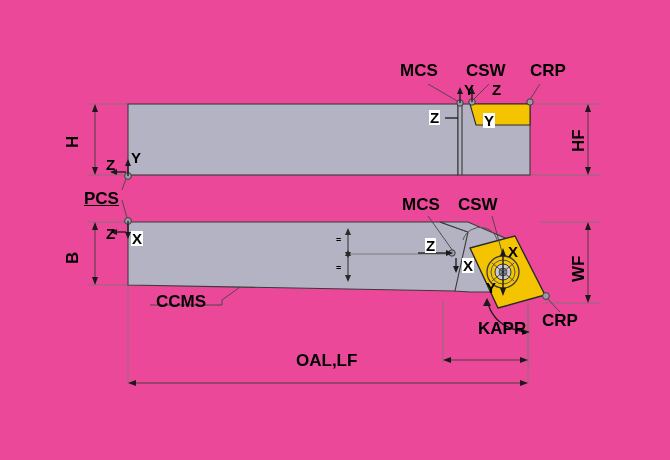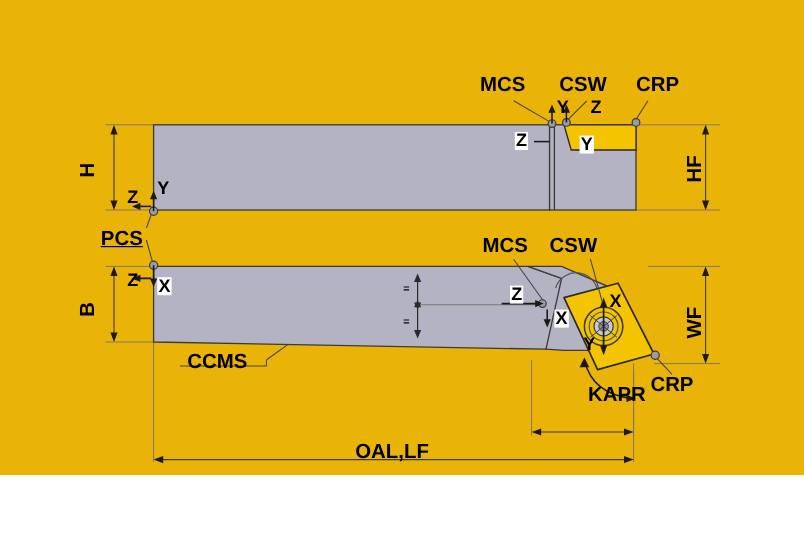--- a/index.html
+++ b/index.html
@@ -1,19 +1,19 @@
 <!DOCTYPE html>
 <html><head>
 <meta charset="utf-8">
 <style>
   html,body{margin:0;padding:0;background:#ffffff;}
   #stage{
     position:relative;
-    width:670px;height:396px;
-    background:#eab308;
+    width:670px;height:460px;
+    background:#ec4899;
     font-family:"Liberation Sans", sans-serif;
     overflow:hidden;
   }
   #stage svg{position:absolute;left:0;top:0;}
   .lbl{
     position:absolute;
     font-family:"Liberation Sans", sans-serif;
     font-weight:bold;
     color:#000000;
     white-space:nowrap;
@@ -223,22 +223,22 @@
 
   <div class="lbl lbl-ax" style="left:425px;top:238px;background:#ffffff;padding:0 1px;">Z</div>
   <div class="lbl lbl-ax" style="left:462px;top:258px;background:#ffffff;padding:0 1px;">X</div>
   <div class="lbl lbl-ax" style="left:508px;top:244px;">X</div>
   <div class="lbl lbl-ax" style="left:486px;top:280px;">Y</div>
 
   <div class="lbl" style="left:336px;top:236px;font-size:9px;">=</div>
   <div class="lbl" style="left:336px;top:264px;font-size:9px;">=</div>
 
   <div class="lbl lbl-lg" style="left:156px;top:293px;">CCMS</div>
-  <div class="lbl lbl-lg" style="left:490px;top:320px;text-align:right;">KAPR</div>
+  <div class="lbl lbl-lg" style="left:478px;top:320px;text-align:right;">KAPR</div>
 
   <div class="lbl lbl-lg rot90" style="left:64px;top:148px;">H</div>
   <div class="lbl lbl-lg rot90" style="left:64px;top:264px;">B</div>
   <div class="lbl lbl-lg rot90" style="left:570px;top:152px;">HF</div>
   <div class="lbl lbl-lg rot90" style="left:570px;top:282px;">WF</div>
 
-  <div class="lbl lbl-lg" style="left:296px;top:368px;">OAL,LF</div>
+  <div class="lbl lbl-lg" style="left:296px;top:352px;">OAL,LF</div>
 
 </div>
 
 </body></html>

